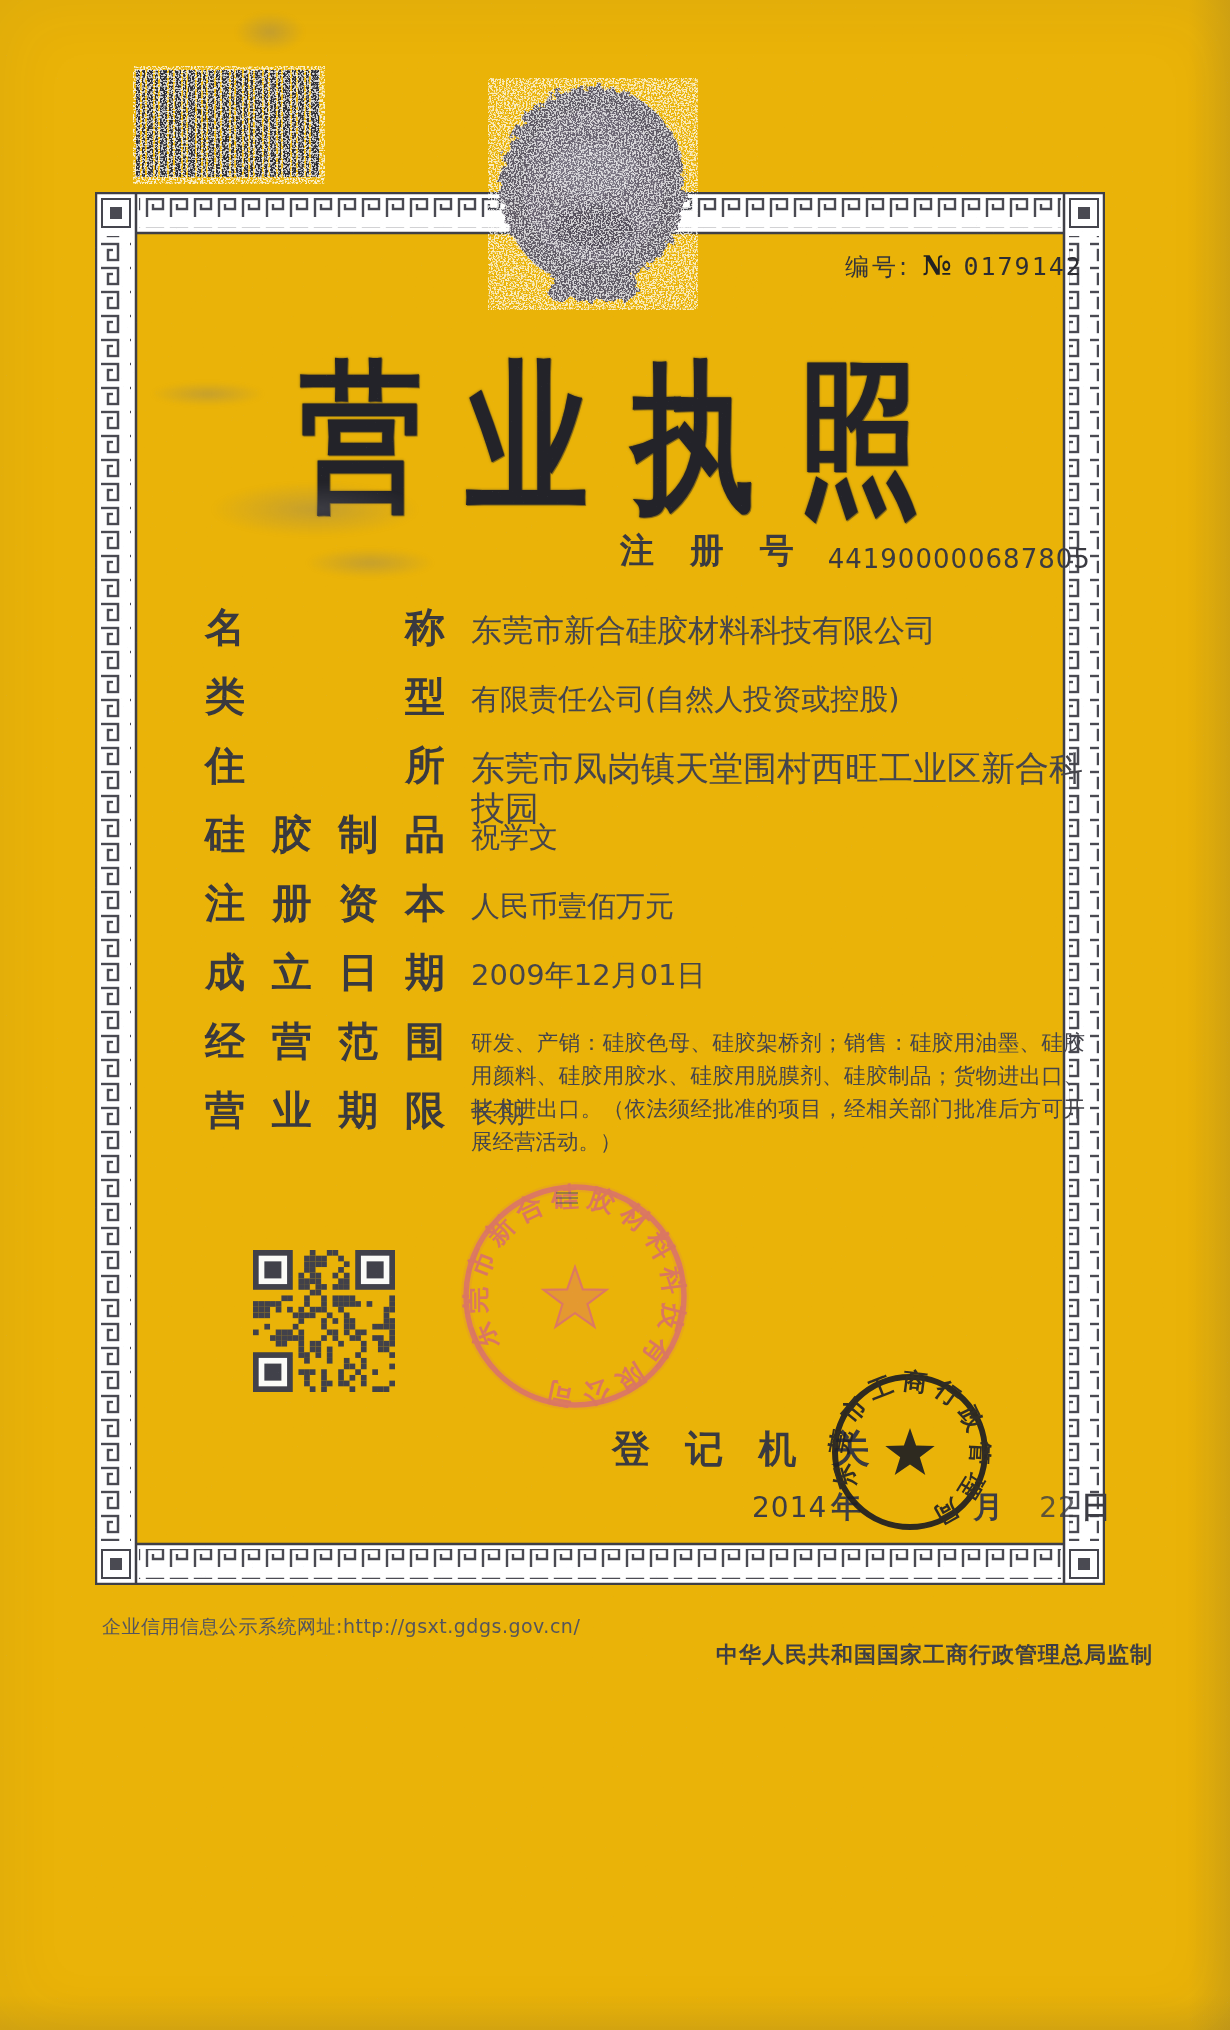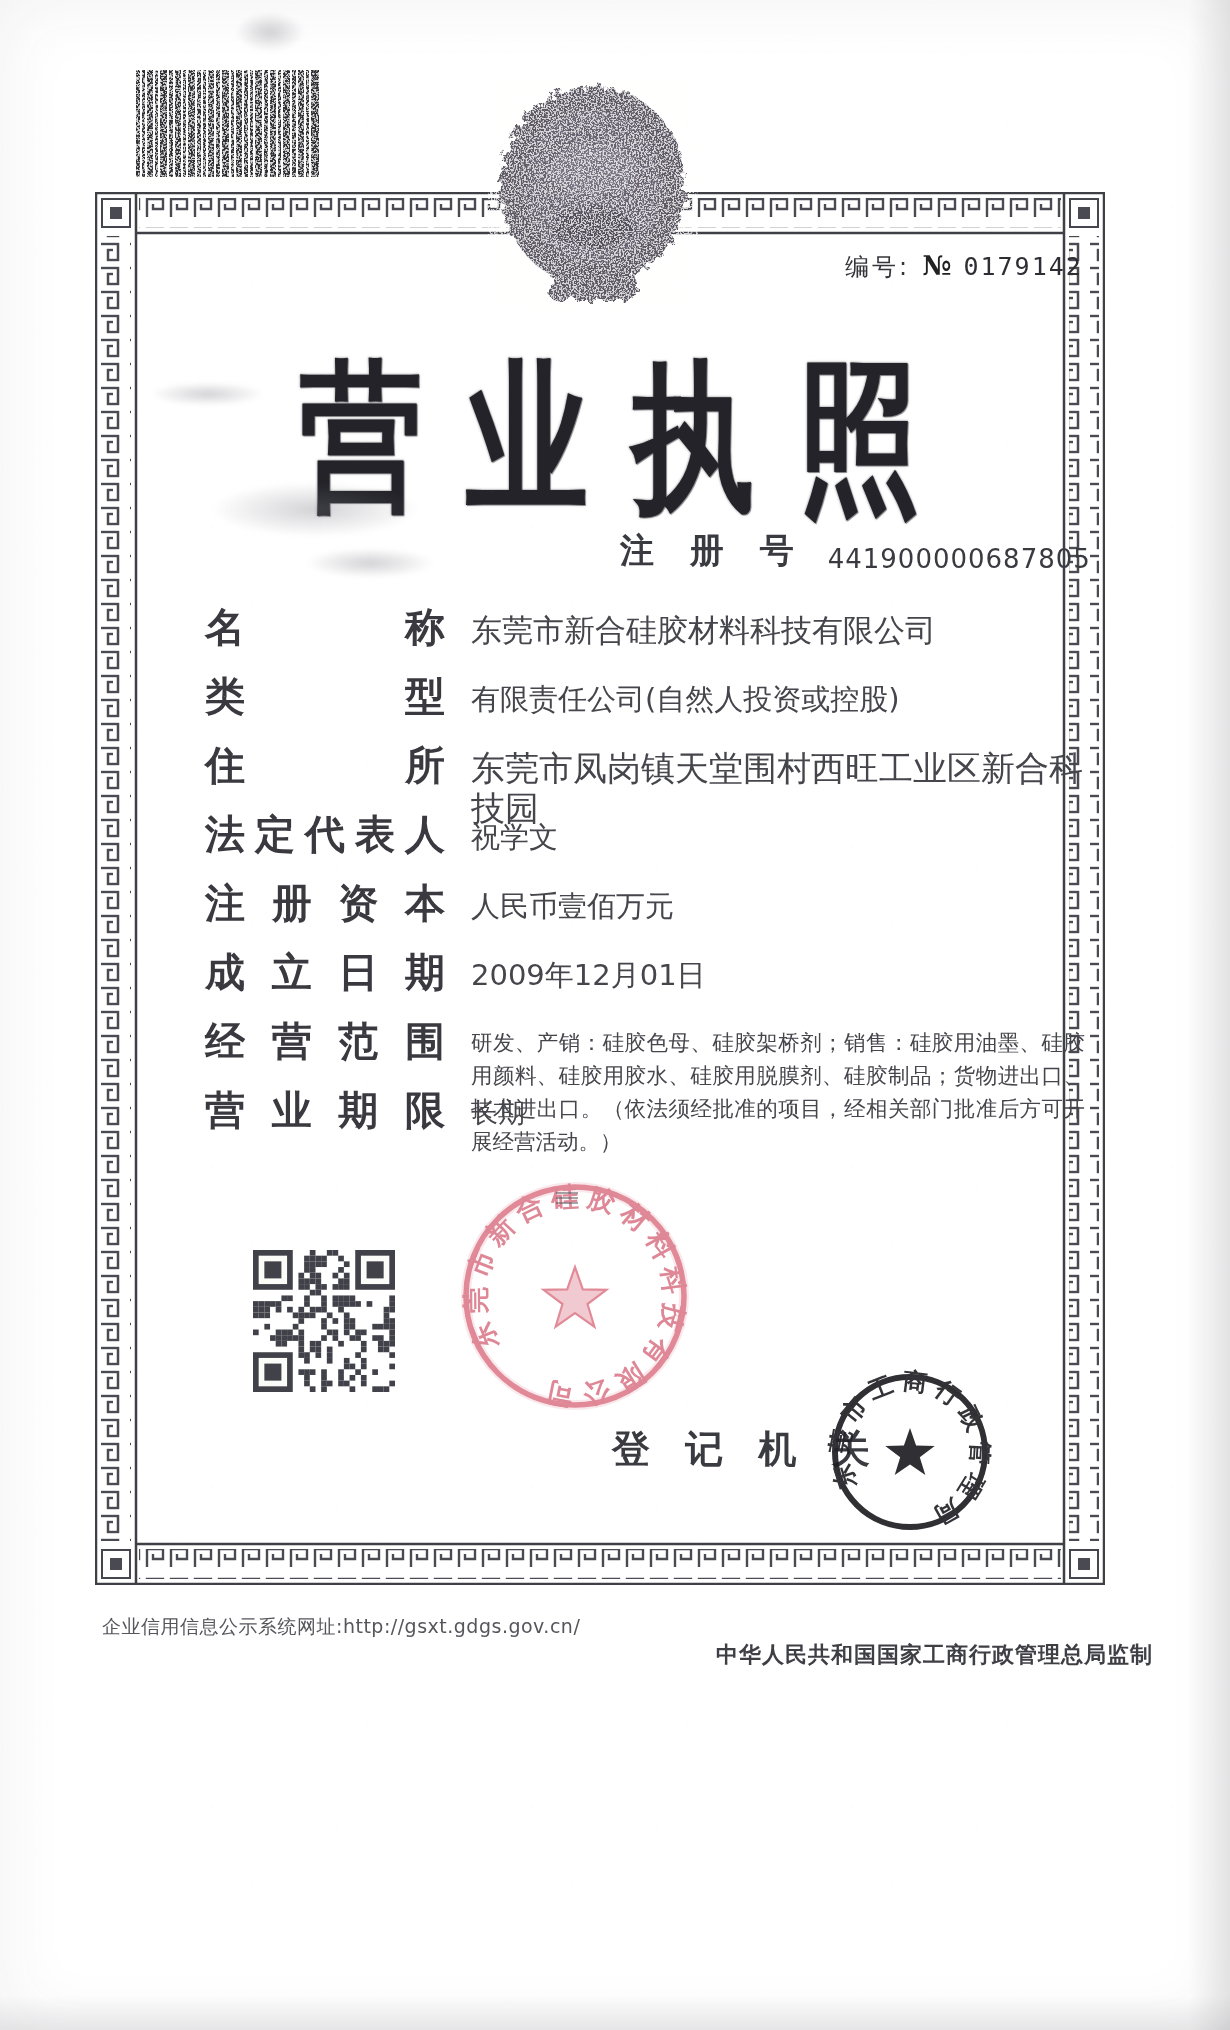--- a/index.html
+++ b/index.html
@@ -1,18 +1,18 @@
 <!DOCTYPE html>
 <html><head>
 <meta charset="utf-8">
 <style>
   html,body{margin:0;padding:0;background:#e9e9e7;}
   #scan-page{
     position:relative;width:1230px;height:2030px;margin:0 auto;
-    background:#ffffff;overflow:hidden;
+    background:#eab308;overflow:hidden;
     font-family:"DejaVu Sans",sans-serif;color:#3c3c43;
     box-shadow:inset 0 0 70px rgba(60,60,65,.07);
   }
   .abs{position:absolute;}
   
   #serial-line{left:845px;top:250px;display:flex;align-items:baseline;gap:12px;}
   #serial-line .lbl{font-size:24px;letter-spacing:3px;color:#34343a;}
   #serial-line .no-sign{font-family:"DejaVu Serif",serif;font-weight:bold;font-size:27px;color:#222;}
   #serial-line .num{font-family:"DejaVu Sans Mono",monospace;font-size:25px;letter-spacing:2px;color:#2d2d33;}
   
@@ -174,21 +174,21 @@
     </div>
     <div class="field-row">
       <div class="field-label">类型</div>
       <div class="field-value">有限责任公司(自然人投资或控股)</div>
     </div>
     <div class="field-row">
       <div class="field-label">住所</div>
       <div class="field-value" style="font-size:34px">东莞市凤岗镇天堂围村西旺工业区新合科技园</div>
     </div>
     <div class="field-row">
-      <div class="field-label">法定代表人</div>
+      <div class="field-label">硅胶制品</div>
       <div class="field-value">祝学文</div>
     </div>
     <div class="field-row">
       <div class="field-label">注册资本</div>
       <div class="field-value">人民币壹佰万元</div>
     </div>
     <div class="field-row">
       <div class="field-label">成立日期</div>
       <div class="field-value">2009年12月01日</div>
     </div>
@@ -402,20 +402,27 @@
       <g transform="rotate(-33 125 126)">
         <text font-size="27" font-weight="bold" fill="#d6677a" letter-spacing="7" font-family="DejaVu Sans,sans-serif">
           <textPath href="#sealTextPath">东莞市新合硅胶材料科技有限公司</textPath>
         </text>
       </g>
     </g>
   </svg>
 
   <div class="abs" id="registry-label">登 记 机 关</div>
 
+  <div class="abs" id="issue-date-line">
+    <span class="digits">2014</span>
+    <span class="unit">年</span>
+    <span class="unit m">月</span>
+    <span class="digits d">22</span>
+    <span class="unit">日</span>
+  </div>
 
   <svg class="abs" style="left:820px;top:1362px;" width="180" height="180" viewBox="0 0 180 180">
     <defs>
       <path id="stampTextPath" d="M28,90 a62,62 0 1,1 124,0 a62,62 0 1,1 -124,0" fill="none"></path>
     </defs>
     <g opacity="0.92">
       <circle cx="90" cy="90" r="75" fill="none" stroke="#1f1f23" stroke-width="6"></circle>
       <path d="M0,-26 L6.1,-8.4 24.7,-8 9.8,3.2 15.3,21 0,10.4 -15.3,21 -9.8,3.2 -24.7,-8 -6.1,-8.4 Z" transform="translate(90,92)" fill="#1f1f23"></path>
       <g transform="rotate(-32 90 90)">
         <text font-size="24" font-weight="bold" fill="#222228" letter-spacing="7" font-family="DejaVu Sans,sans-serif">

